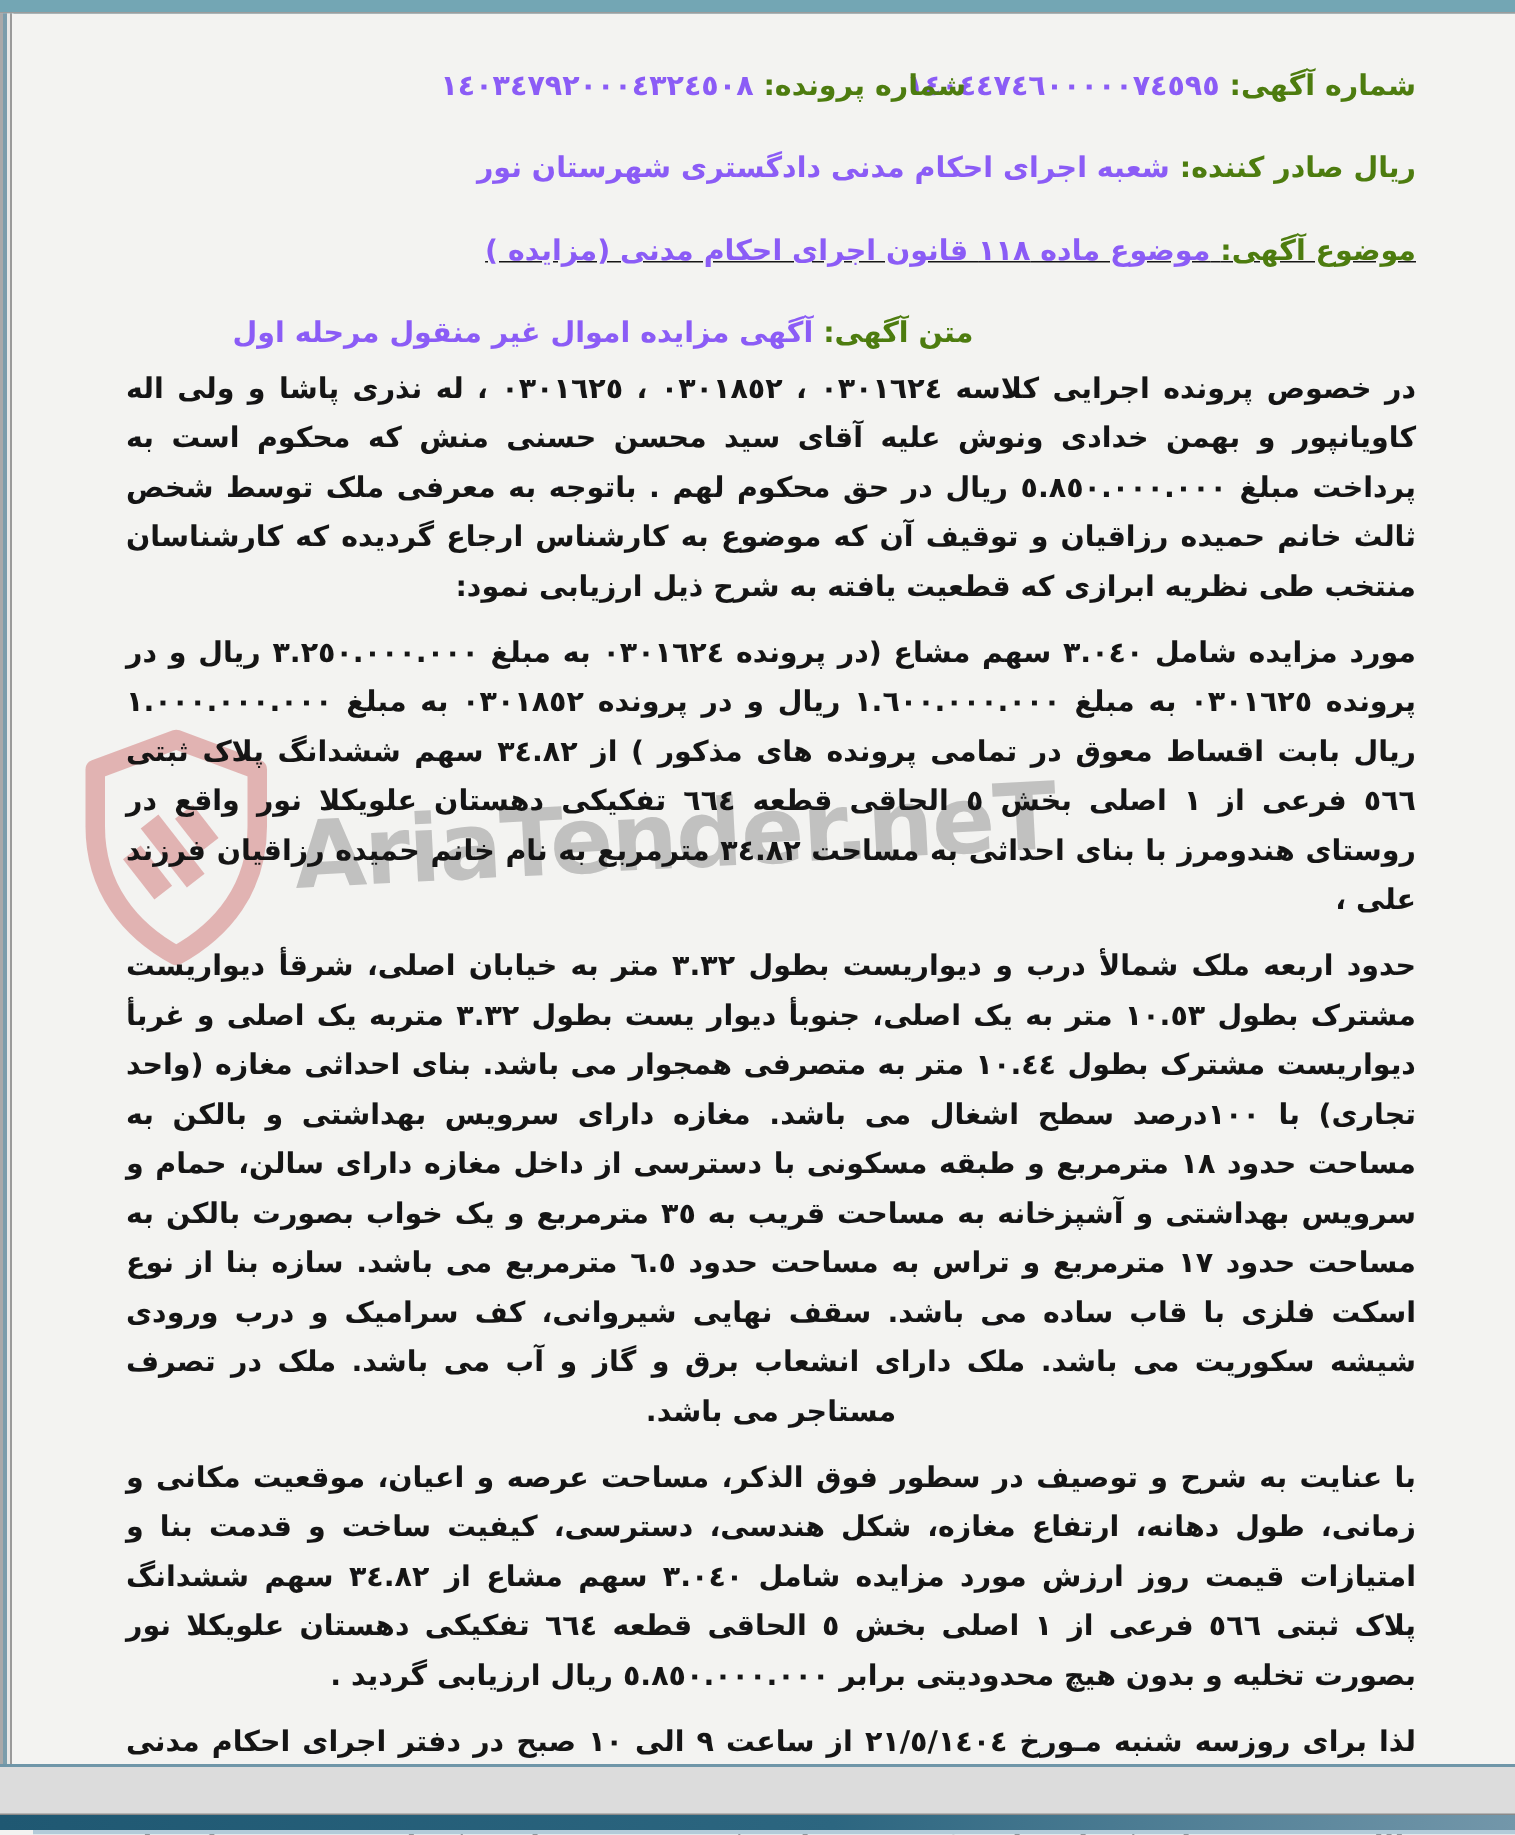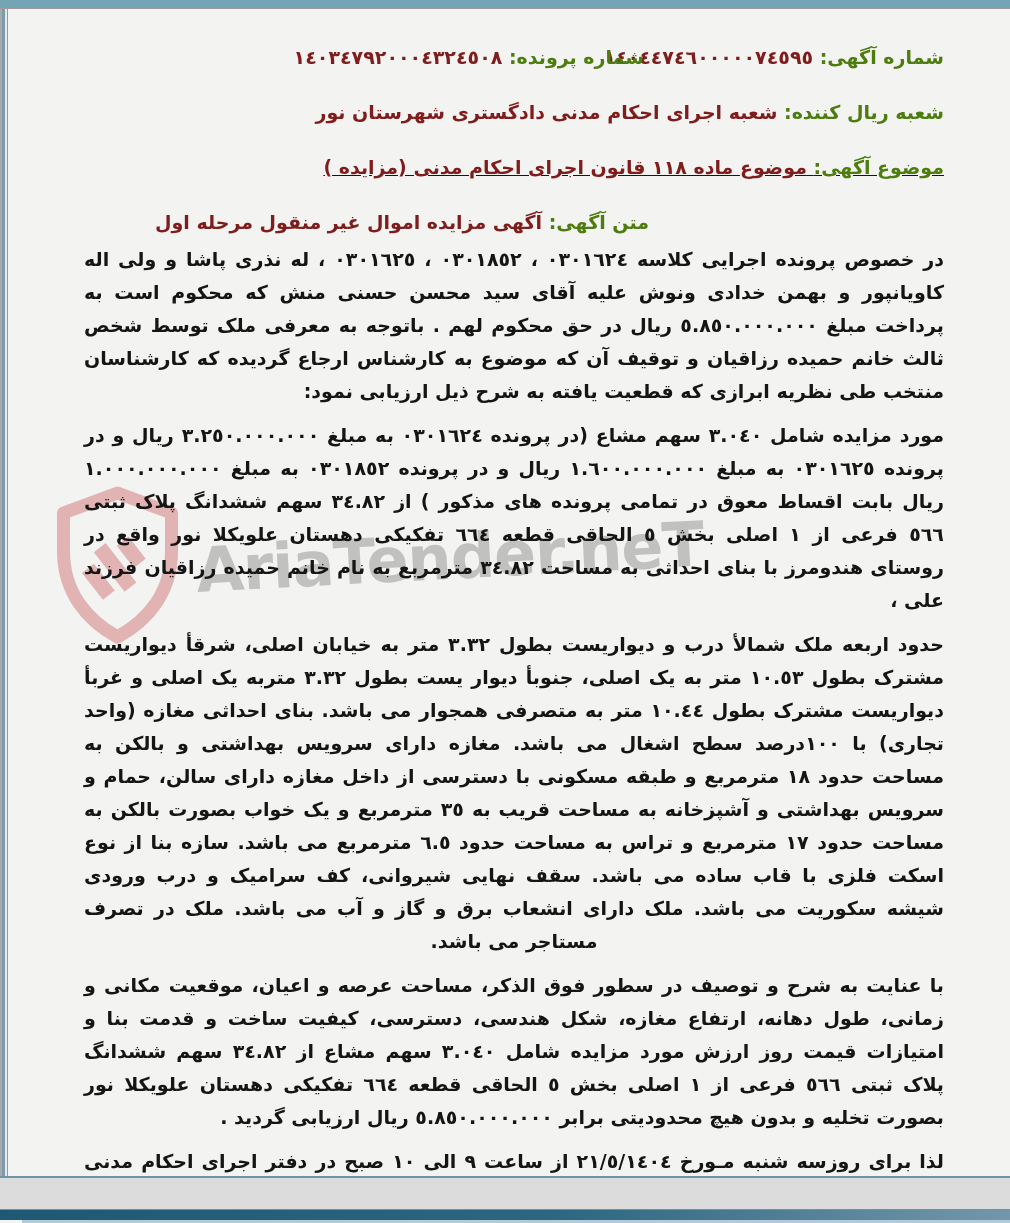--- a/index.html
+++ b/index.html
@@ -13,21 +13,21 @@
   .left-edge{position:absolute;top:9px;left:0;width:9px;height:1167px;
     background:linear-gradient(to right,#a9a9a9 0 2px,#7b9dab 2px 5px,#e8e8e6 5px 7px,#9a9a9a 7px 8px,#f3f3f1 8px);}
   .content{
     position:absolute;top:9px;left:9px;right:0;height:1167px;z-index:2;
     padding:37px 66px 0 75px;box-sizing:border-box;
     direction:rtl;color:#151515;font-size:19px;
   }
   .hdr-row{display:grid;grid-template-columns:300px 1fr;line-height:23px;margin-bottom:32px;}
   .hdr-pair{white-space:nowrap;}
   .lbl{color:#4d7c0f;}
-  .val{color:#7f1d1d;}
+  .val{color:#8b5cf6;}
   .subject-row{line-height:23px;margin-bottom:32px;text-decoration:underline;}
   .matn-row{line-height:23px;margin-bottom:9px;margin-left:71px;text-align:left;}
   .matn-inner{display:inline-block;white-space:nowrap;text-align:right;}
   .para{
     margin:0 0 11px 0;line-height:33px;
     text-align:justify;text-align-last:right;text-justify:inter-word;
   }
   .para.center-last{text-align-last:center;}
   
   .watermark-layer{position:absolute;top:0;left:0;right:0;bottom:0;z-index:1;pointer-events:none;}
@@ -71,21 +71,21 @@
       <span class="val">١٤٠٤٤٧٤٦٠٠٠٠٠٧٤٥٩٥</span>
     </div>
     <div class="hdr-pair">
       <span class="lbl">شماره پرونده:</span>
       <span class="val">١٤٠٣٤٧٩٢٠٠٠٤٣٢٤٥٠٨</span>
     </div>
   </div>
 
   <div class="hdr-row">
     <div class="hdr-pair">
-      <span class="lbl">شعبه ریال کننده:</span>
+      <span class="lbl">ریال صادر کننده:</span>
       <span class="val">شعبه اجرای احکام مدنی دادگستری شهرستان نور</span>
     </div>
   </div>
 
   <div class="subject-row">
     <span class="lbl">موضوع آگهی:</span>
     <span class="val">موضوع ماده ١١٨ قانون اجرای احکام مدنی (مزایده )</span>
   </div>
 
   <div class="matn-row">

